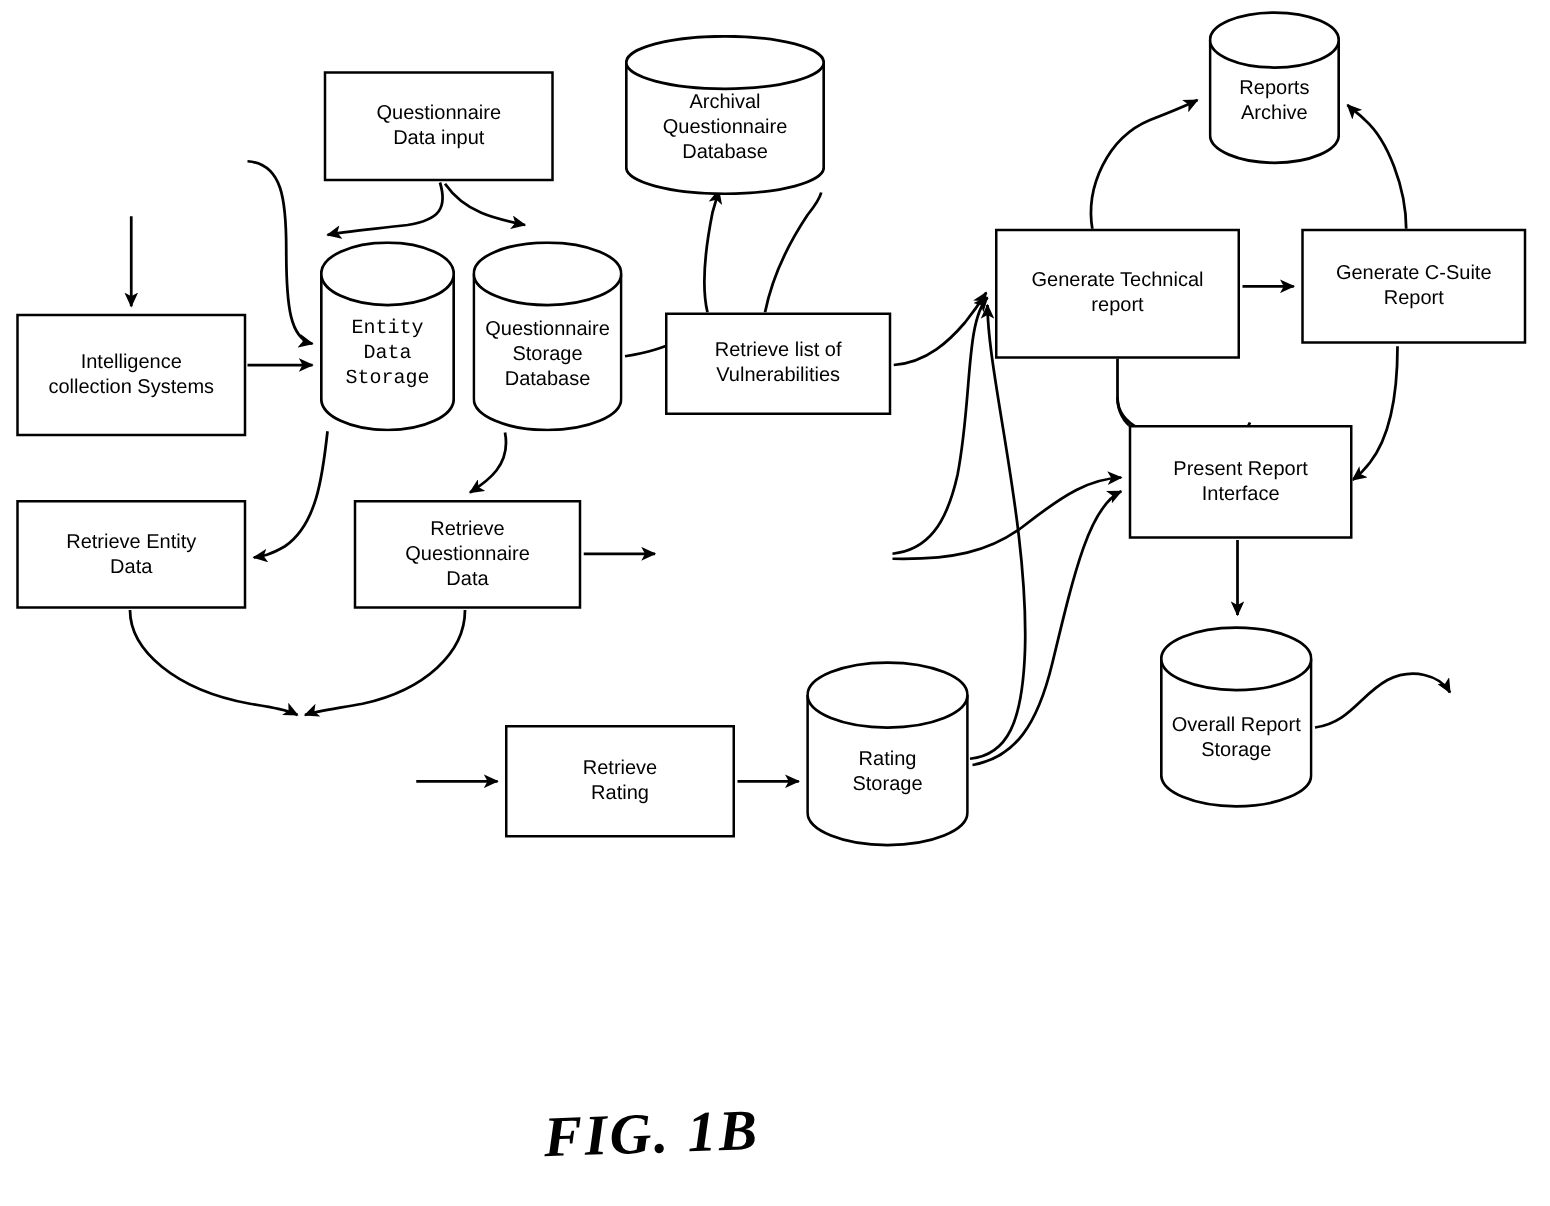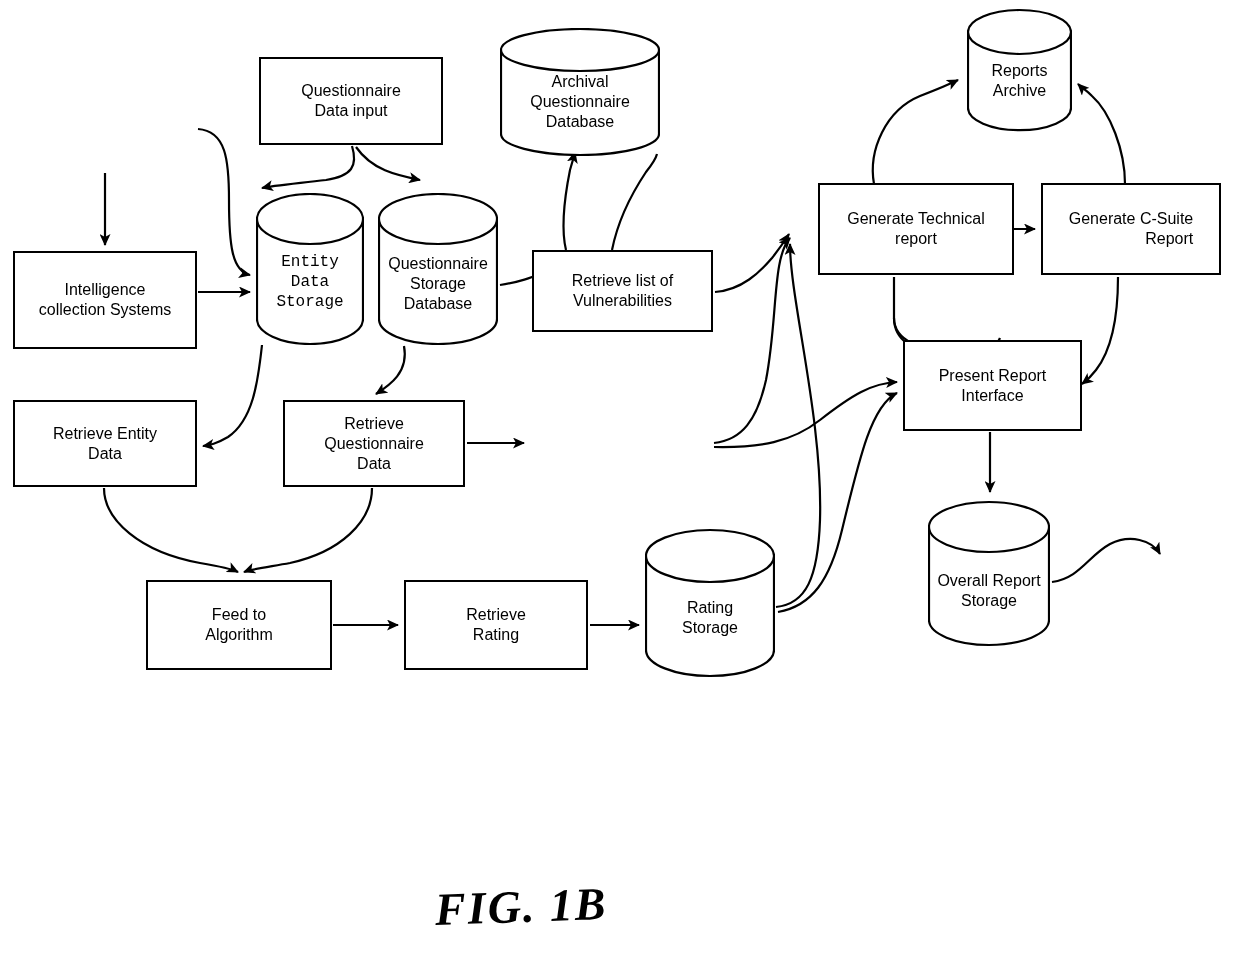--- a/index.html
+++ b/index.html
@@ -105,36 +105,32 @@
 Data</span>
   </div>
 
   <div class="node box" style="left:283px;top:400px;width:182px;height:87px;">
     <span class="lbl">Retrieve
 Questionnaire
 Data</span>
   </div>
 
 
-  <div class="node box" style="left:146px;top:580px;width:186px;height:90px;">
-    <span class="lbl">Feed to
-Algorithm</span>
-  </div>
 
   <div class="node box" style="left:404px;top:580px;width:184px;height:90px;">
     <span class="lbl">Retrieve
 Rating</span>
   </div>
 
-  <div class="node box" style="left:796px;top:183px;width:196px;height:92px;margin-left:22px;">
+  <div class="node box" style="left:796px;top:183px;width:196px;height:104px;">
     <span class="lbl">Generate Technical
 report</span>
   </div>
 
-  <div class="node box" style="left:1041px;top:183px;width:180px;height:92px;text-align:right;">
+  <div class="node box" style="left:1041px;top:183px;width:180px;height:92px;">
     <span class="lbl">Generate C-Suite
 Report</span>
   </div>
 
   <div class="node box" style="left:903px;top:340px;width:179px;height:91px;">
     <span class="lbl">Present Report
 Interface</span>
   </div>
 
   <div class="node cyl" style="left:500px;top:28px;width:160px;height:128px;">

